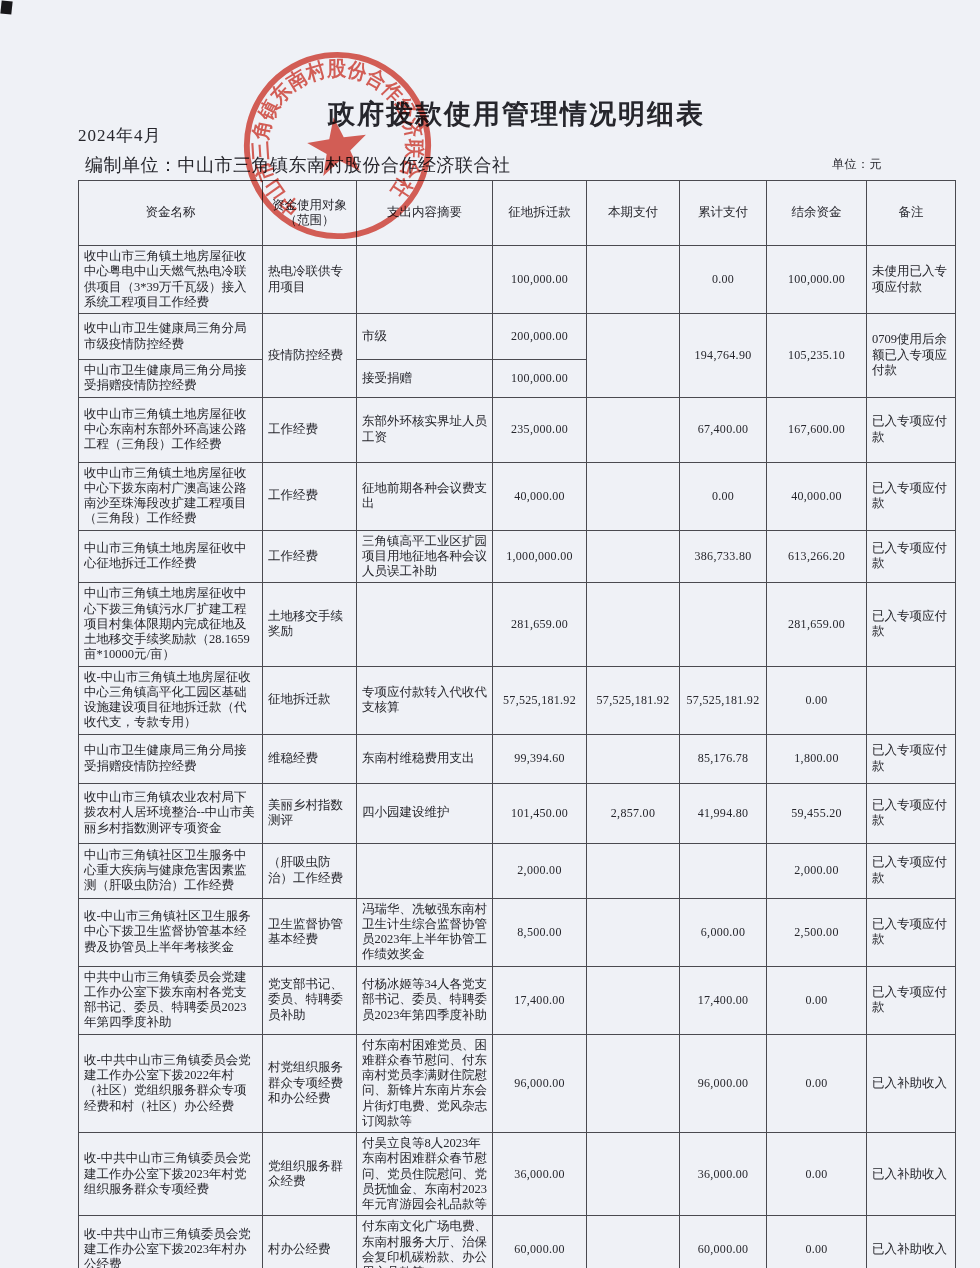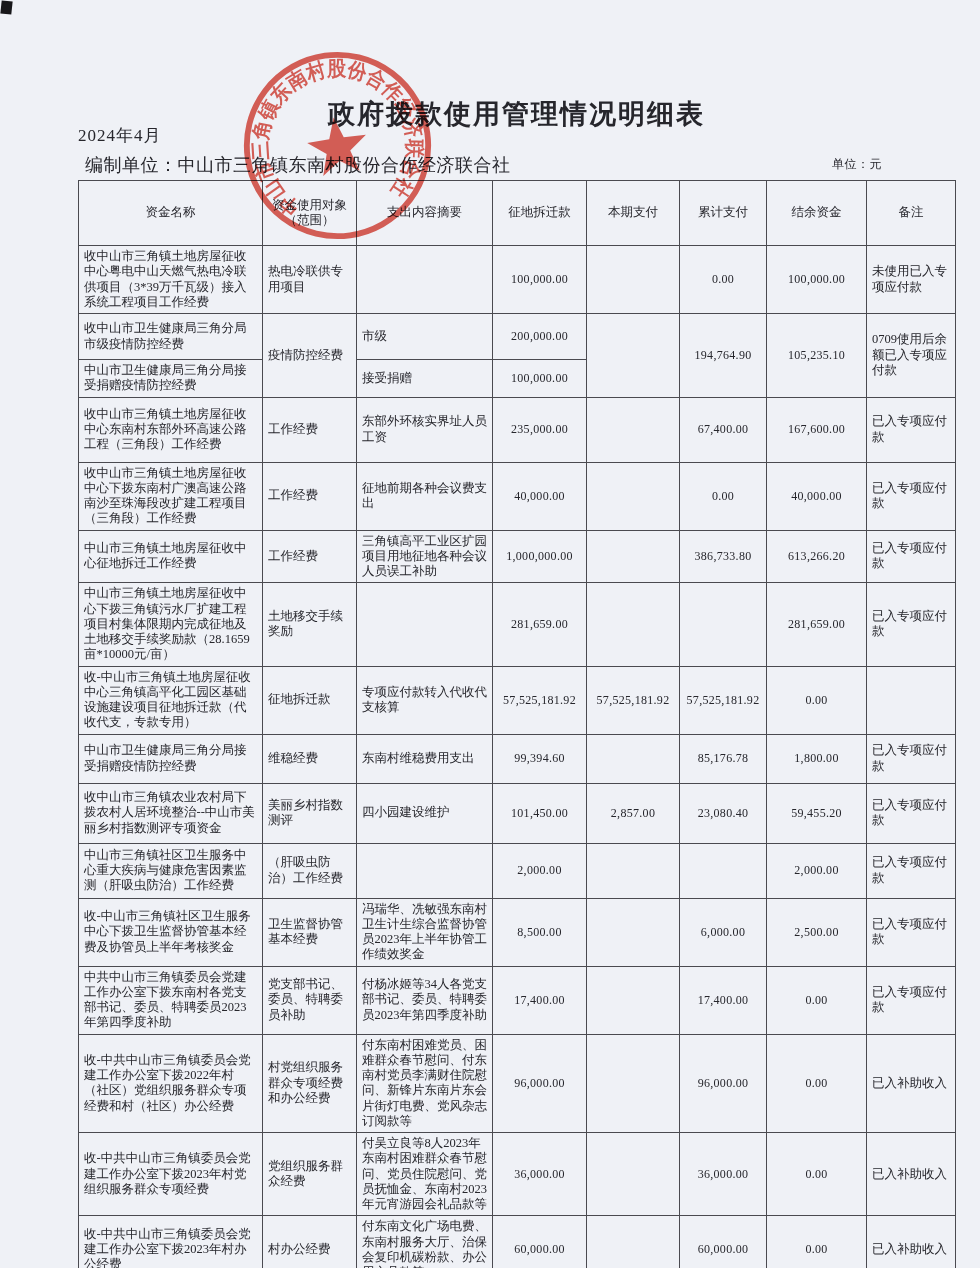--- a/index.html
+++ b/index.html
@@ -178,21 +178,21 @@
     <td class="c-num">1,800.00</td>
     <td class="c-rem">已入专项应付款</td>
   </tr>
 
   <tr style="height:60px">
     <td class="c-name">收中山市三角镇农业农村局下拨农村人居环境整治--中山市美丽乡村指数测评专项资金</td>
     <td class="c-use">美丽乡村指数测评</td>
     <td class="c-sum">四小园建设维护</td>
     <td class="c-num">101,450.00</td>
     <td class="c-num">2,857.00</td>
-    <td class="c-num">23,080.40</td>
+    <td class="c-num">41,994.80</td>
     <td class="c-num">59,455.20</td>
     <td class="c-rem">已入专项应付款</td>
   </tr>
 
   <tr style="height:55px">
     <td class="c-name">中山市三角镇社区卫生服务中心重大疾病与健康危害因素监测（肝吸虫防治）工作经费</td>
     <td class="c-use">（肝吸虫防治）工作经费</td>
     <td class="c-sum"></td>
     <td class="c-num">2,000.00</td>
     <td class="c-num"></td>

